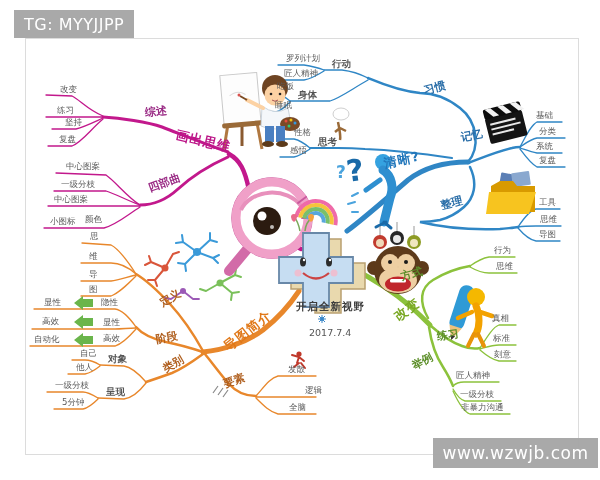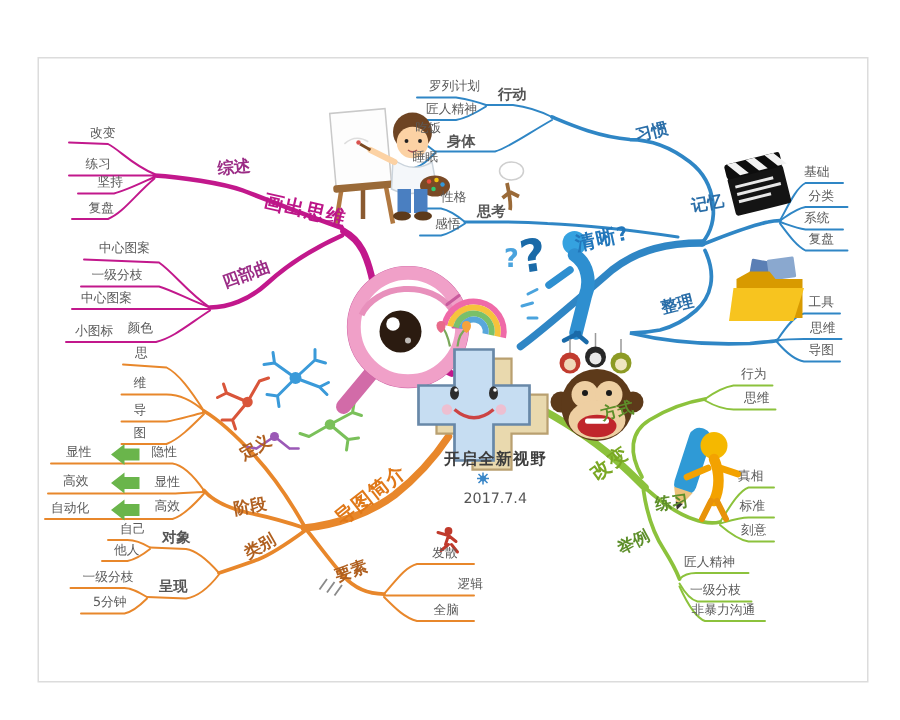--- a/index.html
+++ b/index.html
@@ -349,13 +349,15 @@
   <span class="lb" style="left:55px;top:381px">一级分枝</span>
   <span class="lb" style="left:62px;top:398px">5分钟</span>
   <span class="lb l2 co" style="left:224px;top:379px;transform:rotate(-20deg)">要素</span>
   <span class="lb" style="left:288px;top:365px">发散</span>
   <span class="lb" style="left:305px;top:386px">逻辑</span>
   <span class="lb" style="left:289px;top:403px">全脑</span>
 
   <span class="lb ctr-title" style="left:296px;top:301px">开启全新视野</span>
   <span class="lb ctr-date" style="left:309px;top:328px">2017.7.4</span>
 
+  <div class="wm wm-top">TG: MYYJJPP</div>
+  <div class="wm wm-bottom">www.wzwjb.com</div>
 </div>
 
 </body></html>

